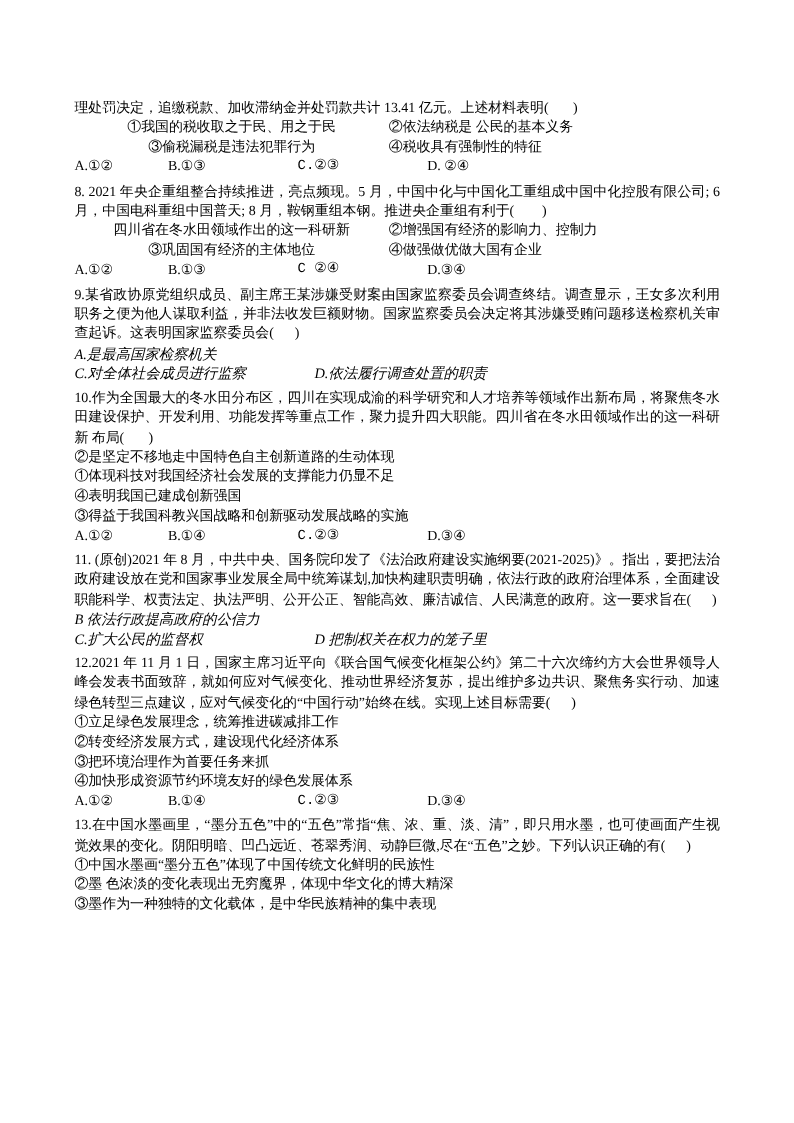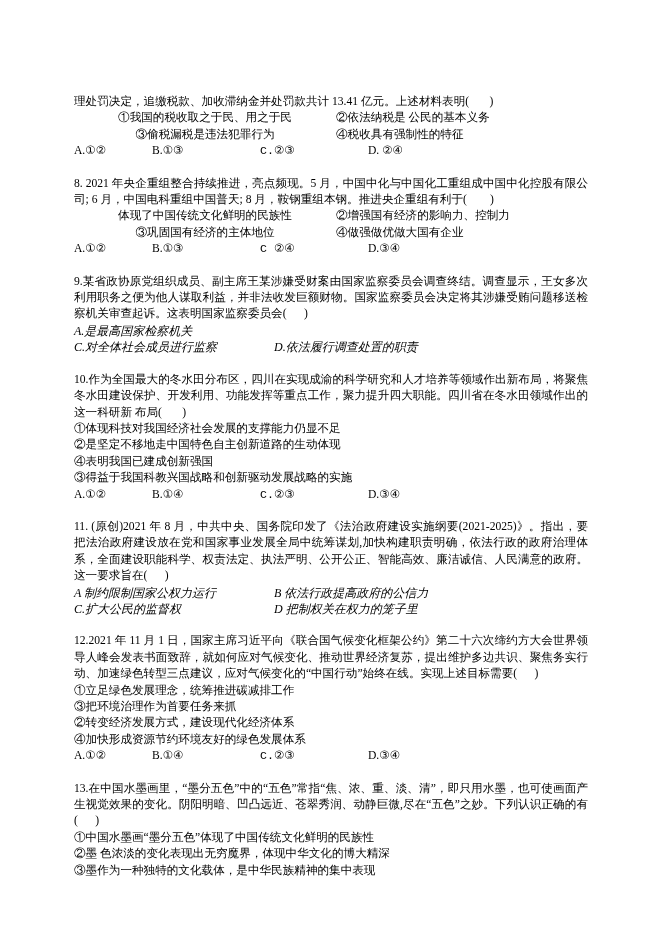--- a/index.html
+++ b/index.html
@@ -15,21 +15,21 @@
     overflow: hidden;
   }
   .page {
     box-sizing: border-box;
     width: 662px;
     height: 936px;
     padding: 78px 58px 30px 58px;
     position: relative;
   }
   .q-block {
-    margin: 16px;
+    margin: 4px;
   }
   .q-stem {
     font-size: 11.6px;
     line-height: 16.4px;
     text-align: justify;
     text-justify: inter-ideograph;
     white-space: pre-wrap;
     word-break: break-all;
   }
   
@@ -84,21 +84,21 @@
       <span class="c1">A.①②</span>
       <span class="c2">B.①③</span>
       <span class="c3">C.②③</span>
       <span class="c4">D. ②④</span>
     </div>
   </div>
 
   <div class="q-block">
     <div class="q-stem">8. 2021 年央企重组整合持续推进，亮点频现。5 月，中国中化与中国化工重组成中国中化控股有限公司; 6 月，中国电科重组中国普天; 8 月，鞍钢重组本钢。推进央企重组有利于(        )</div>
     <div class="two-col">
-      <span class="left">体现了中国传统文化鲜明的民族性</span>
+      <span class="left">四川省在冬水田领域作出的这一科研新</span>
       <span class="right">②增强国有经济的影响力、控制力</span>
     </div>
     <div class="two-col">
       <span class="left">③巩固国有经济的主体地位</span>
       <span class="right">④做强做优做大国有企业</span>
     </div>
     <div class="abcd">
       <span class="c1">A.①②</span>
       <span class="c2">B.①③</span>
       <span class="c3">C ②④</span>
@@ -112,49 +112,48 @@
       <span class="h1">A.是最高国家检察机关</span>
     </div>
     <div class="halfrow">
       <span class="h1">C.对全体社会成员进行监察</span>
       <span class="h2">D.依法履行调查处置的职责</span>
     </div>
   </div>
 
   <div class="q-block">
     <div class="q-stem">10.作为全国最大的冬水田分布区，四川在实现成渝的科学研究和人才培养等领域作出新布局，将聚焦冬水田建设保护、开发利用、功能发挥等重点工作，聚力提升四大职能。四川省在冬水田领域作出的这一科研新 布局(       )</div>
+    <div class="sub">②是坚定不移地走中国特色自主创新道路的生动体现</div>
     <div class="sub">①体现科技对我国经济社会发展的支撑能力仍显不足</div>
-    <div class="sub">②是坚定不移地走中国特色自主创新道路的生动体现</div>
     <div class="sub">④表明我国已建成创新强国</div>
     <div class="sub">③得益于我国科教兴国战略和创新驱动发展战略的实施</div>
     <div class="abcd">
       <span class="c1">A.①②</span>
       <span class="c2">B.①④</span>
       <span class="c3">C.②③</span>
       <span class="c4">D.③④</span>
     </div>
   </div>
 
   <div class="q-block">
     <div class="q-stem">11. (原创)2021 年 8 月，中共中央、国务院印发了《法治政府建设实施纲要(2021-2025)》。指出，要把法治政府建设放在党和国家事业发展全局中统筹谋划,加快构建职责明确，依法行政的政府治理体系，全面建设职能科学、权责法定、执法严明、公开公正、智能高效、廉洁诚信、人民满意的政府。这一要求旨在(      )</div>
     <div class="halfrow">
-      <span class="h1">A 制约限制国家公权力运行</span>
       <span class="h2">B 依法行政提高政府的公信力</span>
     </div>
     <div class="halfrow">
       <span class="h1">C.扩大公民的监督权</span>
       <span class="h2">D 把制权关在权力的笼子里</span>
     </div>
   </div>
 
   <div class="q-block">
     <div class="q-stem">12.2021 年 11 月 1 日，国家主席习近平向《联合国气候变化框架公约》第二十六次缔约方大会世界领导人峰会发表书面致辞，就如何应对气候变化、推动世界经济复苏，提出维护多边共识、聚焦务实行动、加速绿色转型三点建议，应对气候变化的“中国行动”始终在线。实现上述目标需要(      )</div>
     <div class="sub">①立足绿色发展理念，统筹推进碳减排工作</div>
+    <div class="sub">②转变经济发展方式，建设现代化经济体系</div>
     <div class="sub">③把环境治理作为首要任务来抓</div>
-    <div class="sub">②转变经济发展方式，建设现代化经济体系</div>
     <div class="sub">④加快形成资源节约环境友好的绿色发展体系</div>
     <div class="abcd">
       <span class="c1">A.①②</span>
       <span class="c2">B.①④</span>
       <span class="c3">C.②③</span>
       <span class="c4">D.③④</span>
     </div>
   </div>
 
   <div class="q-block">

